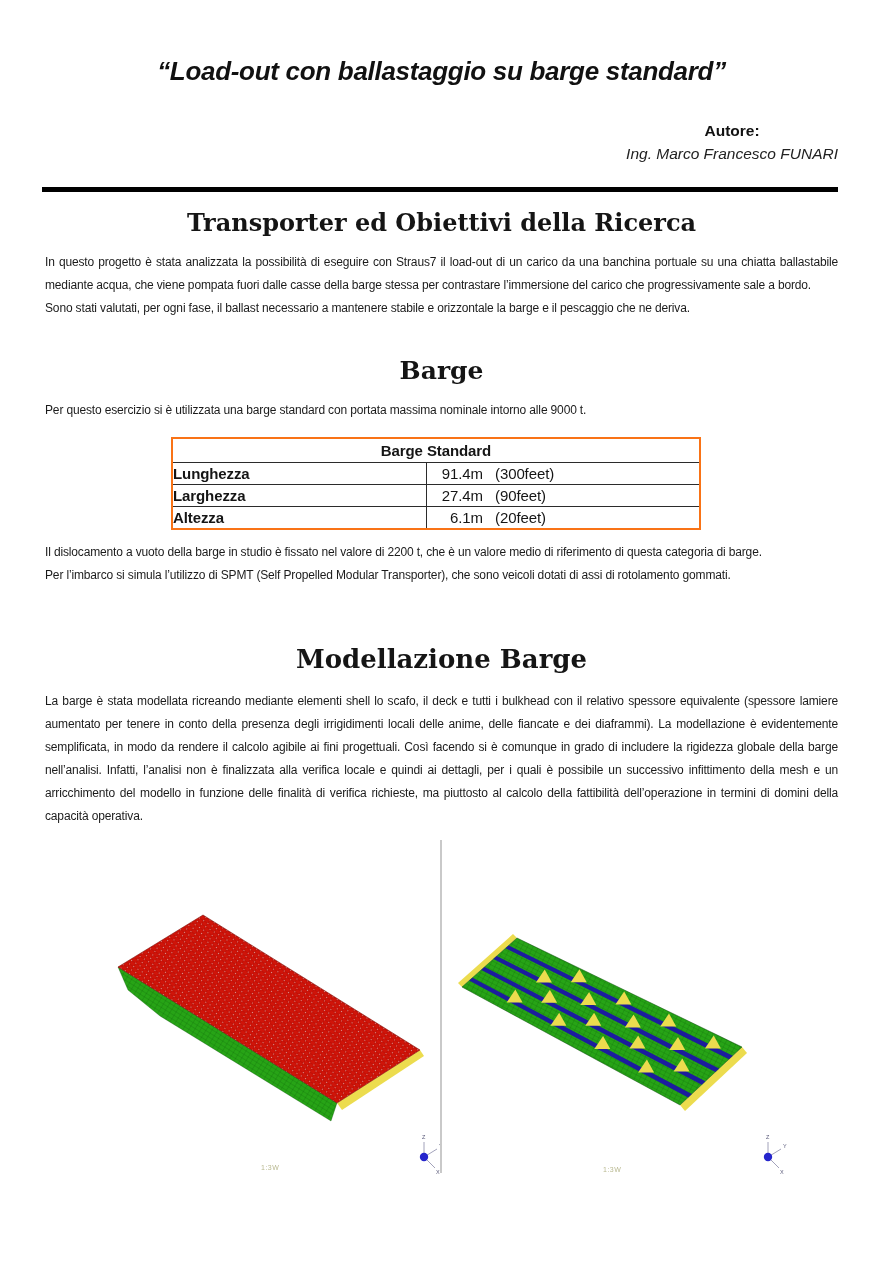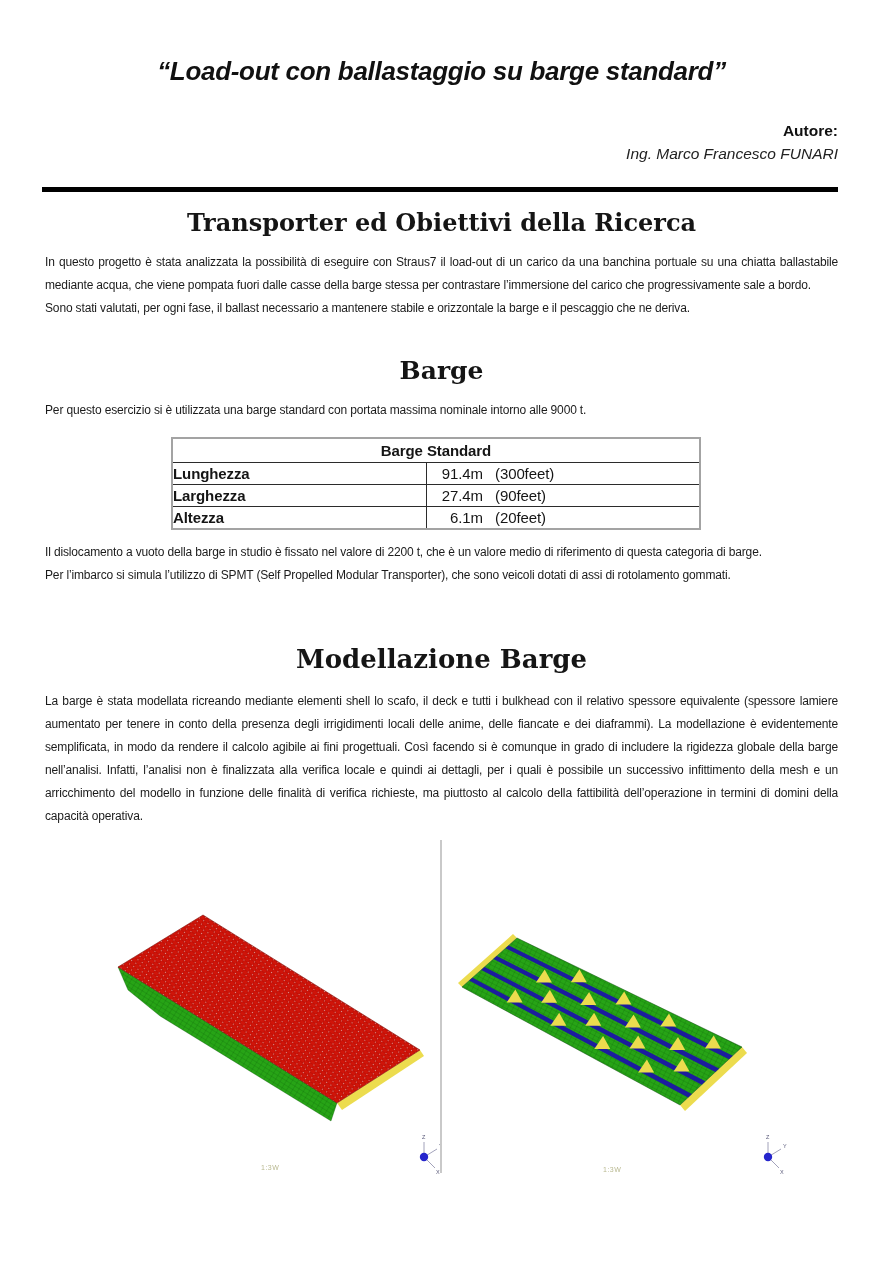--- a/index.html
+++ b/index.html
@@ -7,21 +7,21 @@
     position:relative;width:883px;height:1264px;margin:0 auto;
     background:#ffffff;overflow:hidden;
     font-family:"Liberation Sans",sans-serif;color:#1c1c1c;
   }
   .abs{position:absolute;}
   .doc-title{
     top:56px;left:0;width:883px;text-align:center;
     font-size:26px;font-weight:bold;font-style:italic;color:#111;
     letter-spacing:-0.3px;
   }
-  .author-block{top:119px;right:45px;text-align:right;line-height:23px;font-size:15.5px;}
+  .author-block{top:119px;right:45px;text-align:center;line-height:23px;font-size:15.5px;}
   .author-label{font-weight:bold;color:#111;}
   .author-name{font-style:italic;color:#222;}
   .rule{top:187px;left:42px;width:796px;height:5px;background:#000;}
   .h-serif{
     left:0;width:883px;text-align:center;color:#151515;
     font-family:"DejaVu Serif","Liberation Serif",serif;font-weight:bold;
   }
   .h-intro{top:208px;font-size:24px;}
   .h-barge{top:356px;font-size:25px;}
   .h-model{top:644px;font-size:26px;}
@@ -35,21 +35,21 @@
   .p-barge-2{top:541px;}
   .p-model{top:690px;}
   table.spec{
     position:absolute;top:437px;left:171px;width:530px;
     border-collapse:collapse;font-size:15px;letter-spacing:-0.1px;
     color:#151515;
   }
   table.spec th,table.spec td{
     border:1.6px solid #2b2b2b;padding:0;height:21px;vertical-align:middle;
   }
-  table.spec{border:2px solid #a3a3a3;}
+  table.spec{border:2px solid #f97316;}
   table.spec th{font-weight:bold;text-align:center;height:23px;}
   td.t-label{font-weight:bold;padding-left:8px;width:253px;margin-top:12px;}
   td.t-value{padding-left:10px;}
   td.t-value .num{display:inline-block;width:56px;text-align:right;}
   td.t-value .ft{margin-left:12px;}
   .figures{top:840px;left:0;width:883px;height:350px;}
   .fig-divider{position:absolute;left:440px;top:0px;width:1.5px;height:333px;background:#c9c9c9;}
   .fig-svg{position:absolute;top:0;}
   .fig-left{left:0;}
   .fig-right{left:441px;}

